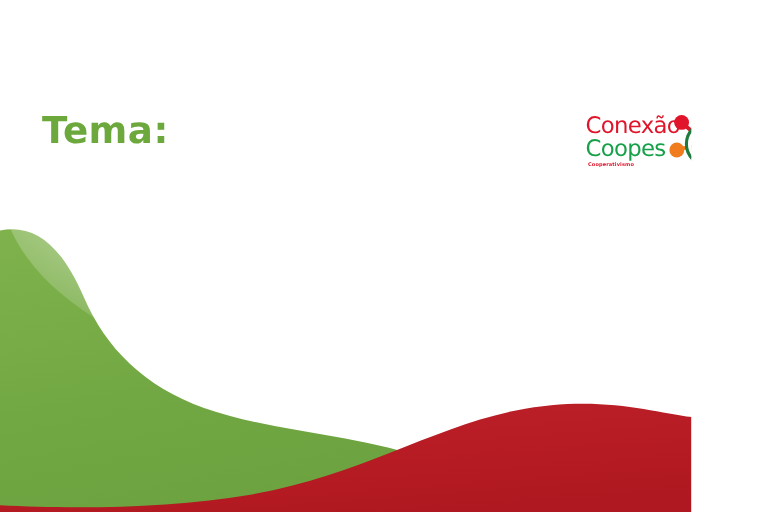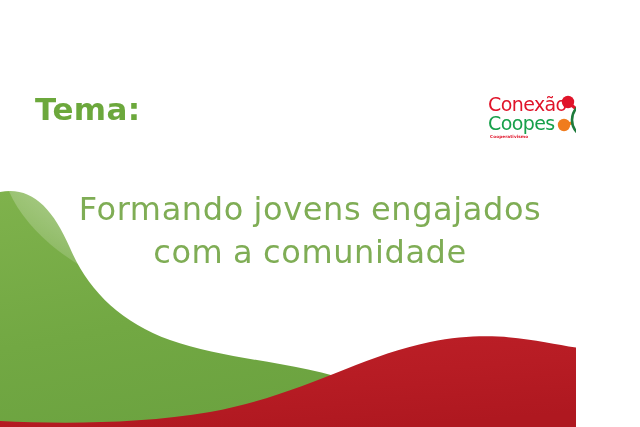--- a/index.html
+++ b/index.html
@@ -123,24 +123,20 @@
     <path d="M 0,421
              C 60,424 140,424 210,412
              C 300,396 360,356 430,342
              C 500,328 545,344 580,348
              C 605,351 624,342 640,330
              L 640,427 L 0,427 Z" fill="url(#redShade)"></path>
   </svg>
 
   <div id="tema-label">Tema:</div>
 
-  <div id="title-block">
-    <span class="title-line">Formando jovens engajados</span>
-    <span class="title-line">com a comunidade</span>
-  </div>
 
   <div id="logo">
     <svg id="logo-svg" width="144" height="72" viewBox="0 0 144 72">
 
       <text class="logo-wordmark-1" x="2" y="27">Conexão</text>
       <text class="logo-wordmark-2" x="2" y="46">Coopes</text>
       <text class="logo-tagline" x="4" y="54">Cooperativismo</text>
 
       <g stroke-width="3.2" fill="none">
         <line x1="104" y1="36" x2="104" y2="13" stroke="#7B2FA8"></line>

